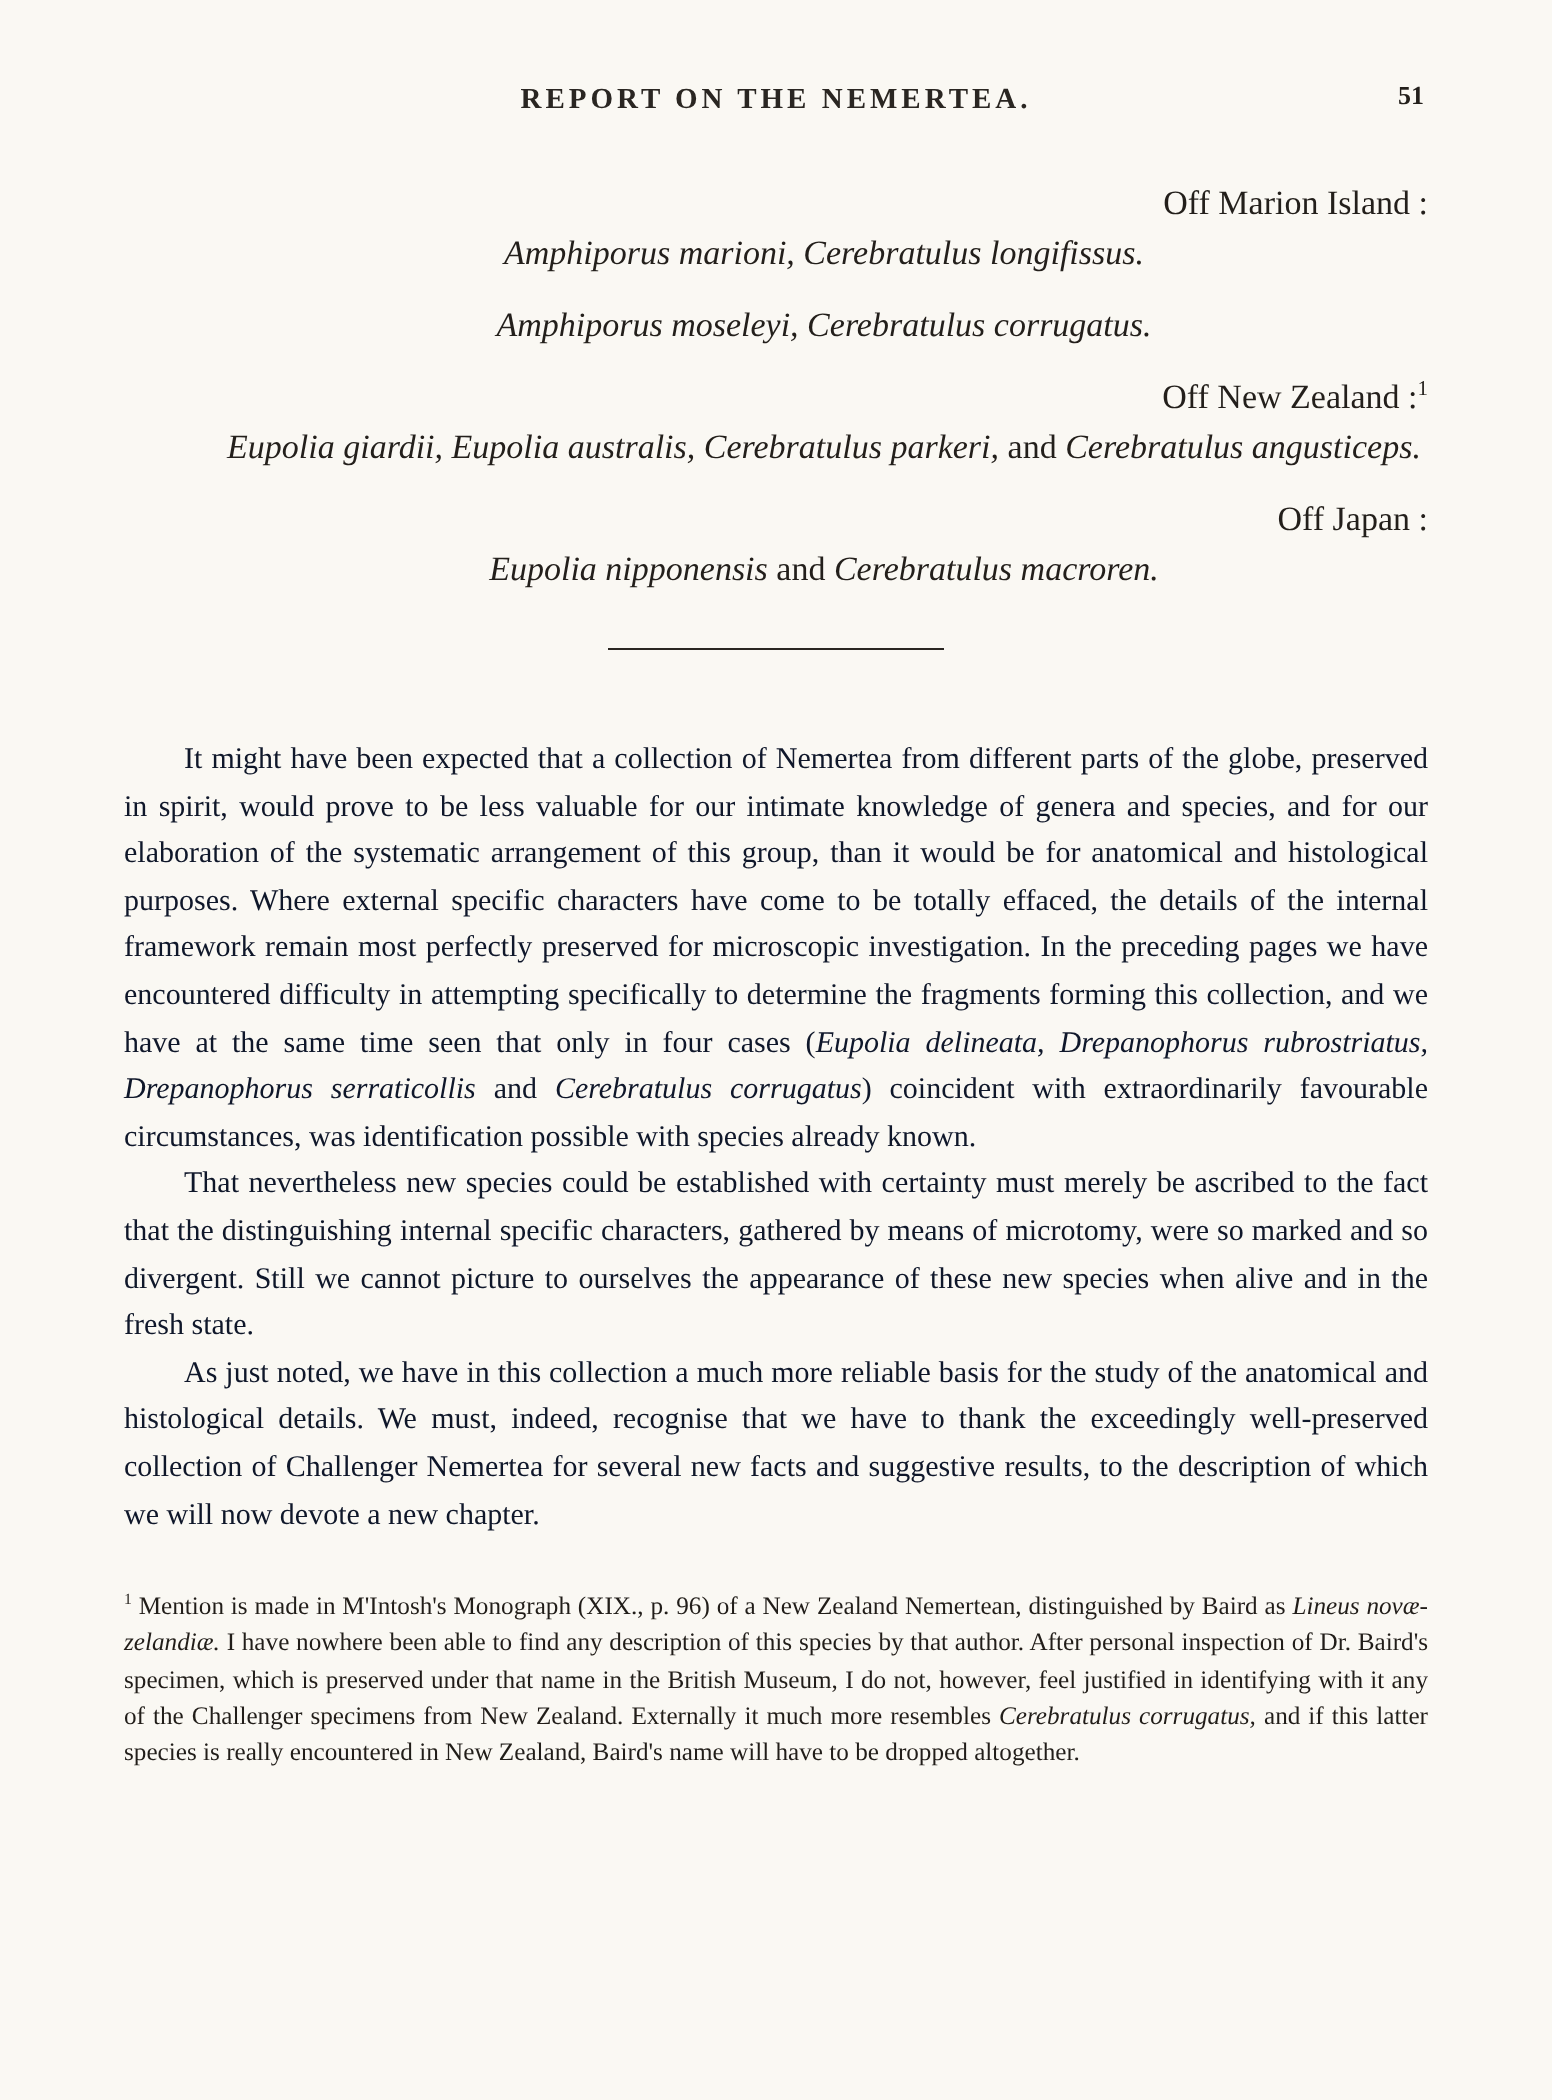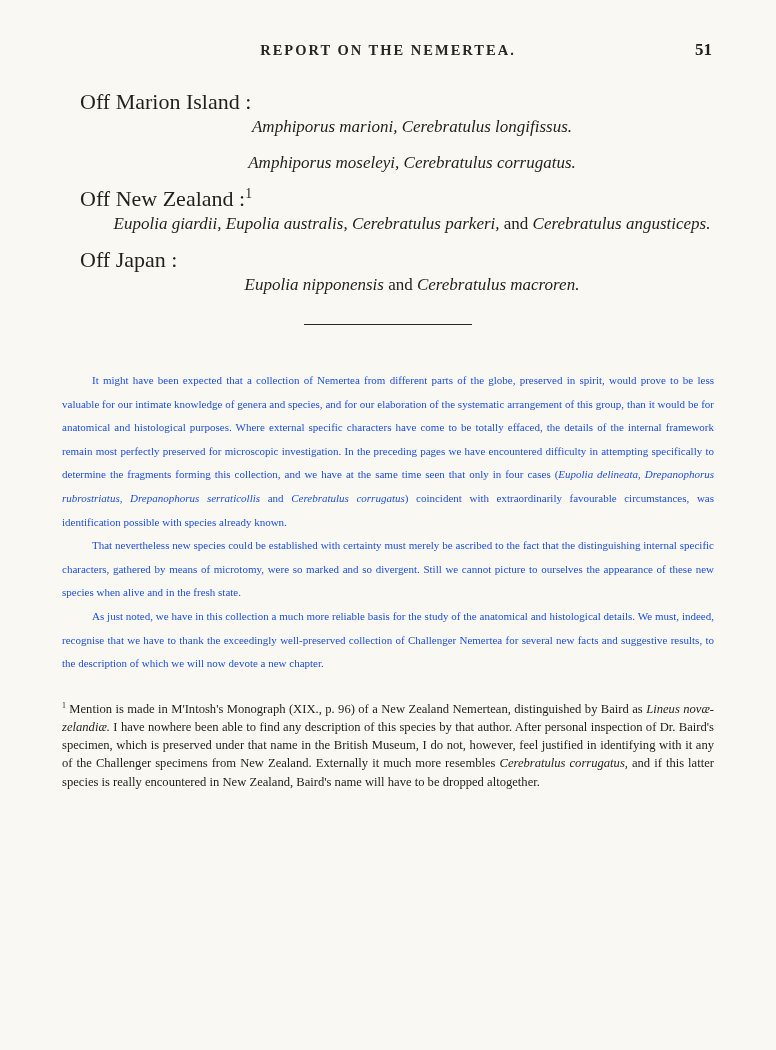--- a/index.html
+++ b/index.html
@@ -30,34 +30,35 @@
     text-align: center;
     font-size: 14.5px;
     letter-spacing: 2px;
     font-weight: bold;
     color: #2a2622;
   }
   .page-number {
     position: absolute;
     right: 2px;
     top: -2px;
-    font-size: 17px;
+    font-size: 13px;
     font-weight: bold;
   }
   
   .locality-list {
     margin: 0 0 4px 0;
   }
   .locality {
     margin-bottom: 13px;
   }
   .locality-heading {
-    font-size: 22px;
+    font-size: 17px;
     padding-left: 18px;
     line-height: 23px;
+    text-align: right;
   }
   .locality-species {
     font-size: 17px;
     line-height: 23px;
     padding-left: 83px;
     text-indent: -35px;
     margin-top: 2px;
     text-align: center;
   }
   .it { font-style: italic; }
@@ -72,25 +73,25 @@
     height: 0;
     border-top: 1.5px solid #2a2622;
     margin: 28px auto 0 auto;
   }
   
   .body-text {
     margin-top: 44px;
   }
   .body-para {
     margin: 0;
-    font-size: 11px;
+    font-size: 15px;
     line-height: 23.6px;
     text-align: justify;
     text-indent: 30px;
-    color: #1d4ed8;
+    color: #0f172a;
   }
   
   .footnote {
     margin-top: 24px;
     font-size: 12.6px;
     line-height: 18.2px;
     text-align: justify;
     color: #211d19;
   }
 </style>

